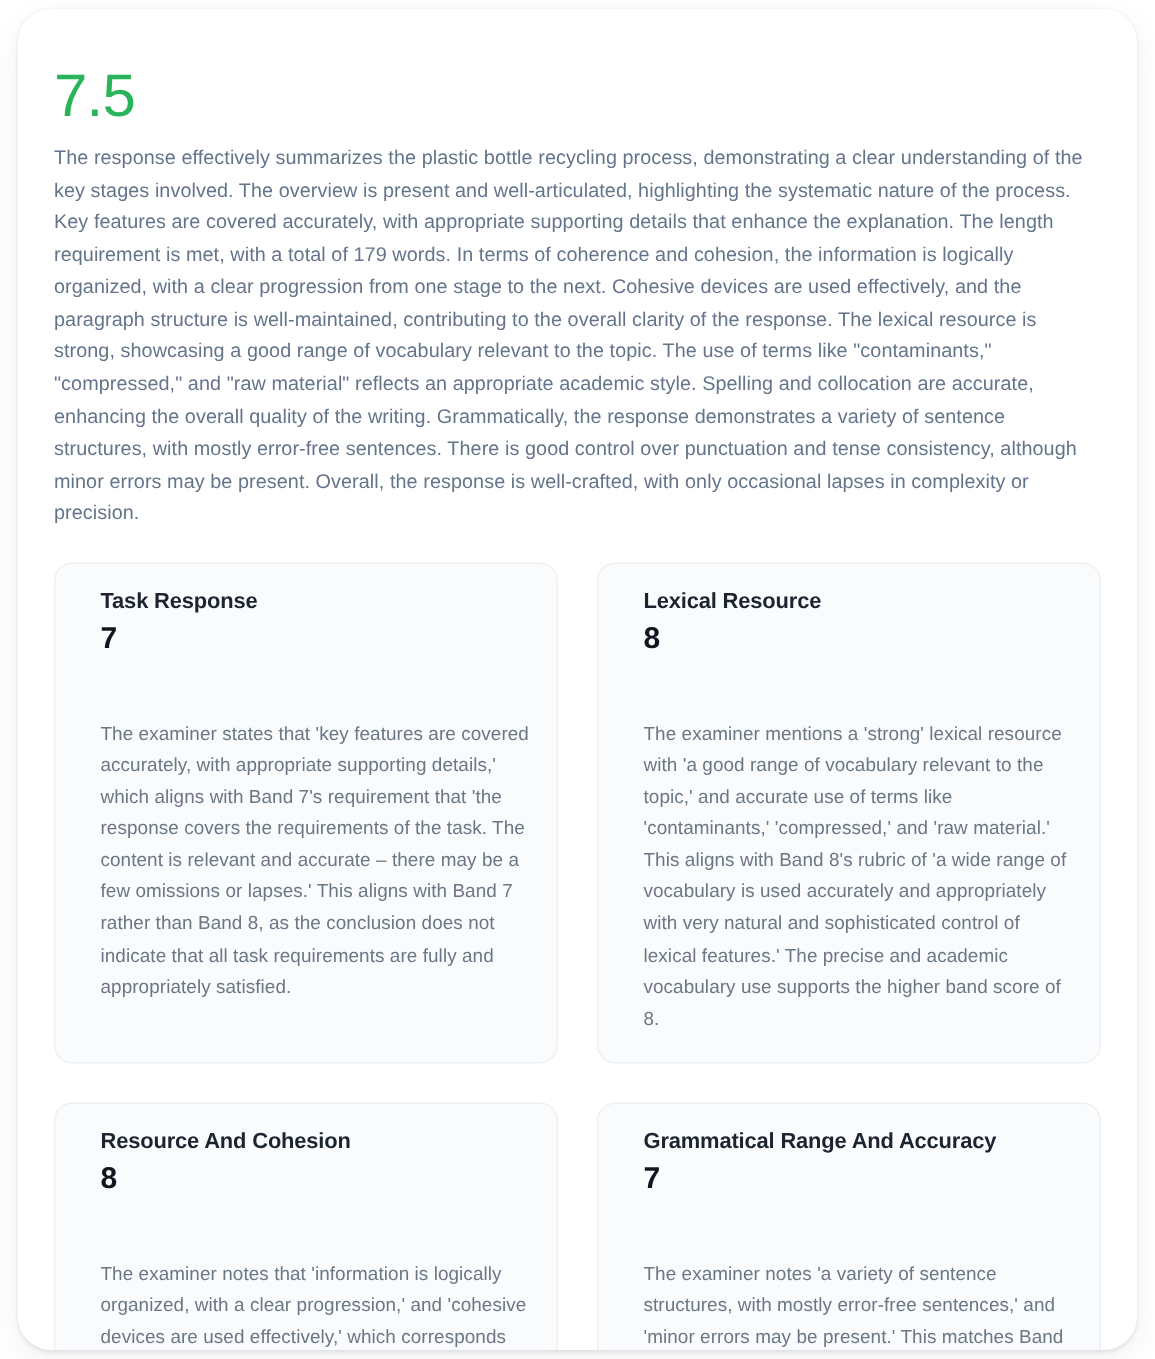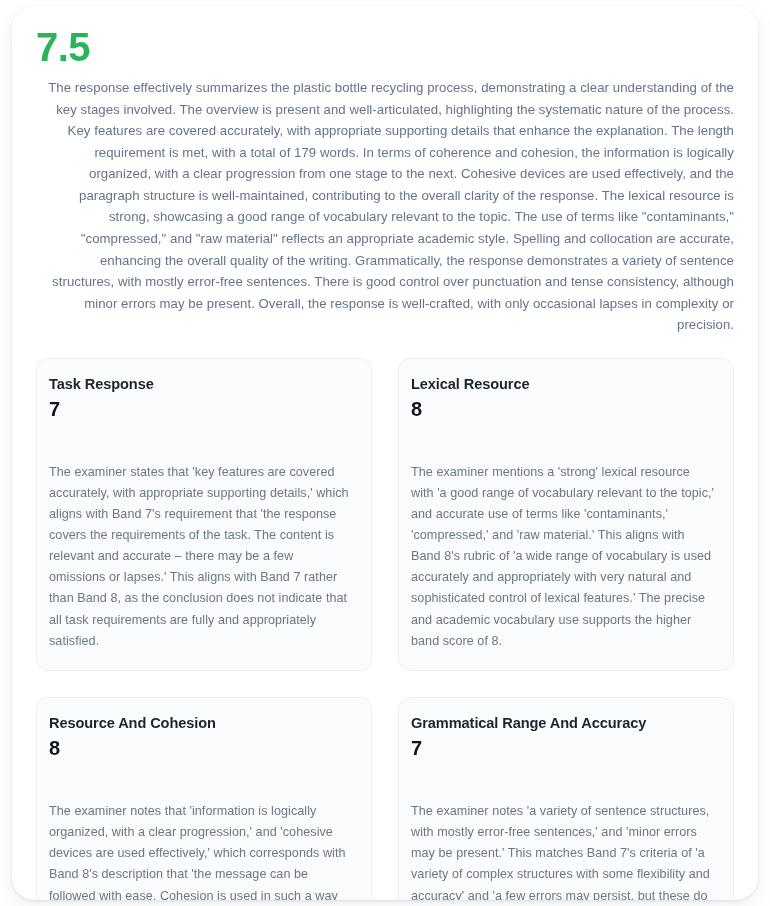--- a/index.html
+++ b/index.html
@@ -28,48 +28,48 @@
   .overall-label {
     font-size: 15.5px;
     font-weight: bold;
     color: #1c2430;
     letter-spacing: -0.1px;
     line-height: 1.3;
   }
 
   .overall-score {
     font-size: 40px;
-    font-weight: bold;
+    font-weight: normal;
     color: #2ab45a;
     line-height: 1.06;
     letter-spacing: -0.5px;
-    margin-top: 2px;
+    margin-top: 19px;
     margin-bottom: 9px;
   }
 
   .overall-feedback {
     font-size: 13.2px;
     line-height: 1.63;
     color: #64748b;
     letter-spacing: 0.05px;
-    text-align: right;
+    text-align: left;
   }
 
   .criteria-grid {
     display: grid;
     grid-template-columns: 1fr 1fr;
     gap: 26px 26px;
     margin-top: 22px;
   }
 
   .criterion-card {
     background: #fafbfc;
     border: 1px solid #eef1f4;
     border-radius: 12px;
-    padding: 16px 18px 18px 12px;
+    padding: 16px 18px 18px 30px;
   }
 
   .criterion-title {
     font-size: 14.6px;
     font-weight: bold;
     color: #1c2430;
     line-height: 1.3;
     letter-spacing: -0.1px;
   }
 

